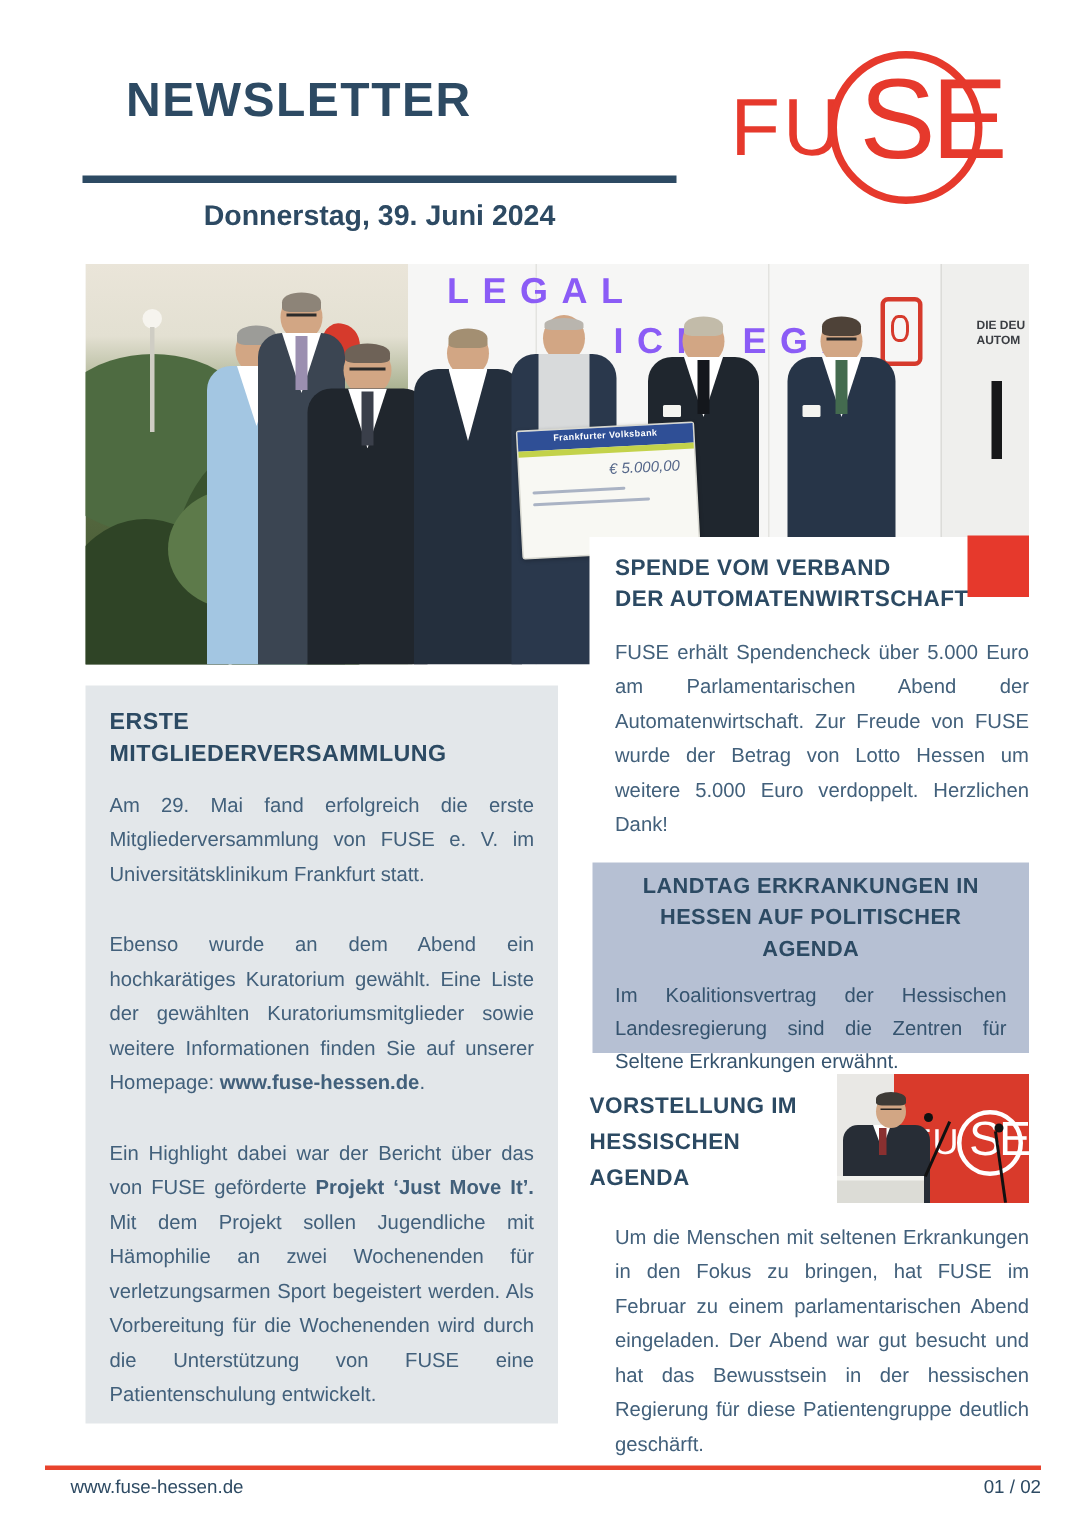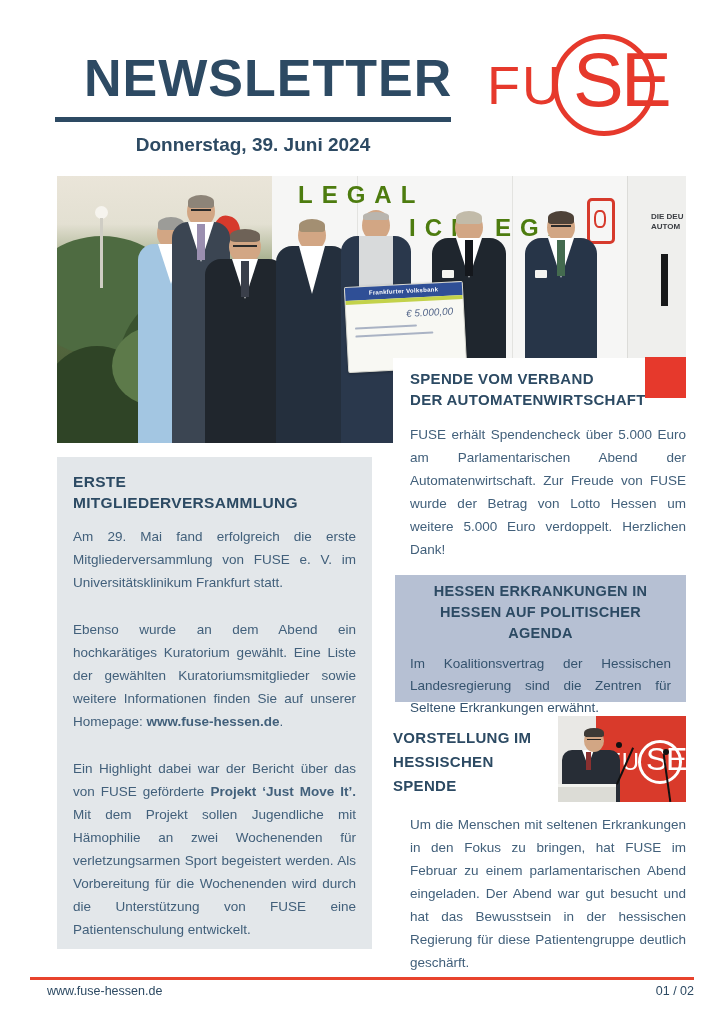--- a/index.html
+++ b/index.html
@@ -1,20 +1,20 @@
 <!DOCTYPE html>
 <html><head>
 <meta charset="utf-8">
 <style>
   html,body{margin:0;padding:0;background:#888;}
   .page{position:relative;width:724px;height:1024px;background:#ffffff;margin:0 auto;
         font-family:"Liberation Sans",sans-serif;overflow:hidden;}
 
   
-  .title{position:absolute;left:84px;top:48px;font-size:52px;font-weight:bold;
+  .title{position:absolute;left:84px;top:48px;font-size:32px;font-weight:bold;
          letter-spacing:1px;color:#2d4a63;}
   .title-underline{position:absolute;left:55px;top:117px;width:396px;height:5px;background:#2d4a63;}
   .date{position:absolute;left:55px;top:134px;width:396px;text-align:center;
         font-size:19px;font-weight:bold;color:#2d4a63;}
 
   
   .logo{position:absolute;left:487px;top:34px;width:210px;height:102px;color:#e6392c;}
   .logo .fu{position:absolute;left:0;top:20px;font-size:54px;font-weight:500;letter-spacing:2px;}
   .logo .ring{position:absolute;left:66px;top:0;width:92px;height:92px;border:5px solid #e6392c;border-radius:50%;}
   .logo .s{position:absolute;left:86px;top:2px;font-size:76px;font-weight:500;}
@@ -23,21 +23,21 @@
   
   .photo{position:absolute;left:57px;top:176px;width:629px;height:267px;background:#f5f5f4;overflow:hidden;z-index:1;}
   .outdoor{position:absolute;left:0;top:0;width:218px;height:100%;
            background:linear-gradient(#eae5d9 0%,#e3e0d2 18%,#9aa57f 35%,#55683f 60%,#3c4e2d 100%);}
   .bush{position:absolute;border-radius:50%;}
   .lamp-ball{position:absolute;left:38px;top:30px;width:13px;height:13px;border-radius:50%;background:#f6f4ee;}
   .lamp-pole{position:absolute;left:43px;top:42px;width:3px;height:70px;background:#cfcdc4;}
   .wall{position:absolute;left:215px;top:0;width:355px;height:100%;background:#f6f6f5;}
   .wall-seam{position:absolute;top:0;width:1px;height:100%;background:#e3e3e0;}
   .side-panel{position:absolute;left:570px;top:0;width:59px;height:100%;background:#efefed;border-left:1px solid #dcdcd9;}
-  .backdrop-word{position:absolute;color:#4d7c0f;font-size:24px;font-weight:600;letter-spacing:9px;z-index:2;}
+  .backdrop-word{position:absolute;color:#8b5cf6;font-size:24px;font-weight:600;letter-spacing:9px;z-index:2;}
   .red-splash{position:absolute;left:157px;top:40px;width:26px;height:30px;background:#d63a2c;
               border-radius:45% 60% 55% 40%;transform:rotate(12deg);z-index:2;}
   .badge-icon{position:absolute;left:530px;top:22px;width:22px;height:40px;border:3px solid #d63a2c;
               border-radius:5px;z-index:2;}
   .badge-icon i{position:absolute;left:4px;top:9px;width:8px;height:14px;border:2px solid #d63a2c;border-radius:40%;}
   .side-text{position:absolute;left:594px;top:36px;font-size:8px;font-weight:bold;color:#3a3d42;line-height:10px;z-index:2;}
   .side-bar{position:absolute;left:604px;top:78px;width:7px;height:52px;background:#17181a;z-index:2;}
 
   .person{position:absolute;bottom:0;display:flex;flex-direction:column;align-items:center;z-index:3;}
   .head{position:relative;width:28px;height:31px;border-radius:50%;background:#d2a684;flex:0 0 auto;}
@@ -240,31 +240,31 @@
       <span>ERSTE</span><br>
       <span>MITGLIEDERVERSAMMLUNG</span>
     </div>
     <p class="bodytext first">Am 29. Mai fand erfolgreich die erste Mitgliederversammlung von FUSE e. V. im Universitätsklinikum Frankfurt statt.</p>
     <p class="bodytext"><span>Ebenso wurde an dem Abend ein hochkarätiges Kuratorium gewählt. Eine Liste der gewählten Kuratoriumsmitglieder sowie weitere Informationen finden Sie auf unserer Homepage: </span><span class="bold">www.fuse-hessen.de</span><span>.</span></p>
     <p class="bodytext"><span>Ein Highlight dabei war der Bericht über das von FUSE geförderte </span><span class="bold">Projekt ‘Just Move It’.</span><span> Mit dem Projekt sollen Jugendliche mit Hämophilie an zwei Wochenenden für verletzungsarmen Sport begeistert werden. Als Vorbereitung für die Wochenenden wird durch die Unterstützung von FUSE eine Patientenschulung entwickelt.</span></p>
   </div>
 
   <div class="seltene-box">
     <div class="headline">
-      <span>HESSEN ERKRANKUNGEN IN</span><br>
+      <span>LANDTAG ERKRANKUNGEN IN</span><br>
       <span>HESSEN AUF POLITISCHER AGENDA</span>
     </div>
     <p class="bodytext">Im Koalitionsvertrag der Hessischen Landesregierung sind die Zentren für Seltene Erkrankungen erwähnt.</p>
   </div>
 
   <div class="vorstellung">
     <div class="headline">
       <span>VORSTELLUNG IM</span><br>
       <span>HESSISCHEN</span><br>
-      <span>SPENDE</span>
+      <span>AGENDA</span>
     </div>
     <div class="landtag">
       <div class="banner"></div>
       <span class="w-fu">FU</span>
       <span class="w-ring"></span>
       <span class="w-s">S</span>
       <span class="w-e">E</span>
       <div class="sp-torso"></div>
       <div class="sp-shirt"></div>
       <div class="sp-tie"></div>

